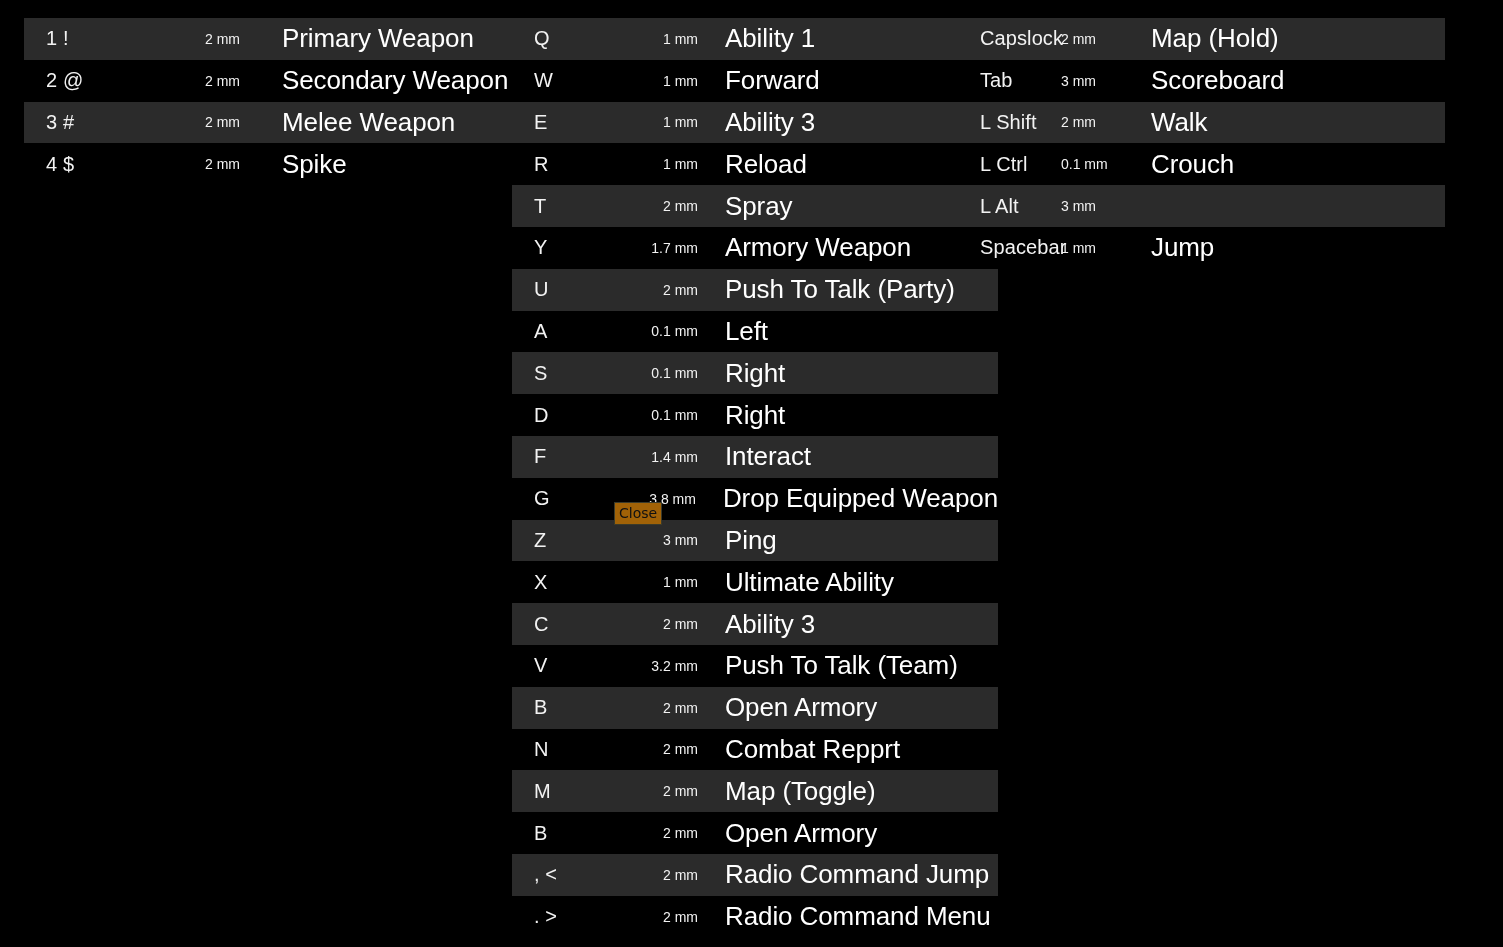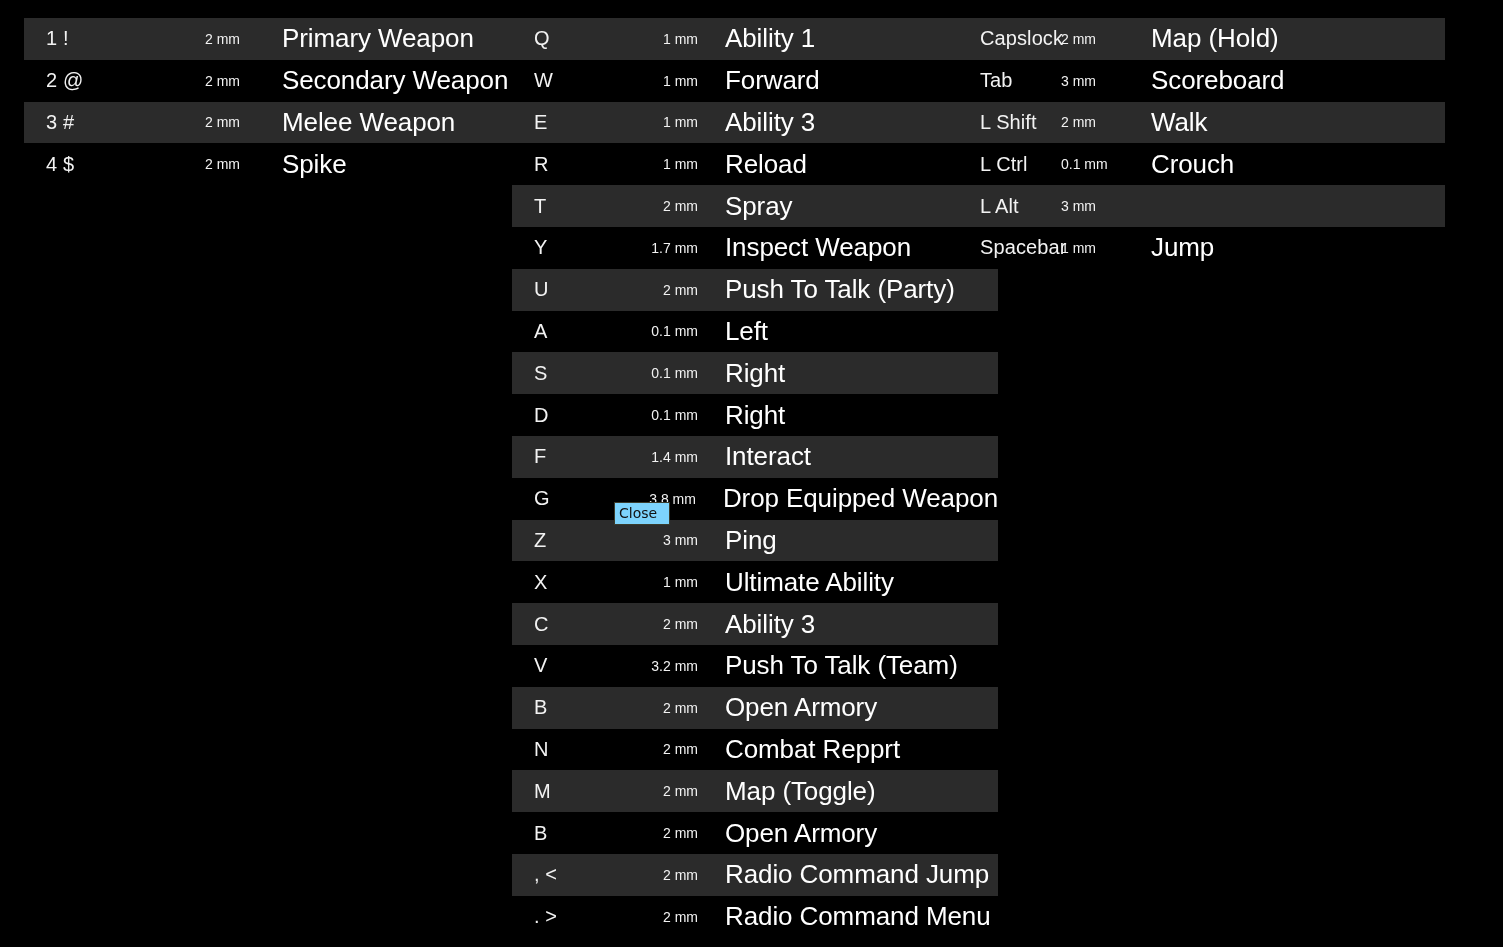--- a/index.html
+++ b/index.html
@@ -76,26 +76,26 @@
   
   .col-mods .cell-key { width: 103px; }
   .col-mods .cell-val { width: 66px; text-align: left; }
   .col-mods .cell-act { padding-left: 24px; }
 
   
   .tooltip {
     position: absolute;
     left: 614px;
     top: 502px;
-    background: #7dd3fc;
+    background: #a16207;
     color: #111111;
     border: 1px solid #3a3a2a;
     font-size: 14px;
     line-height: 1;
-    padding: 3px 12px 4px 4px;
+    padding: 3px 4px 4px 4px;
     font-family: "DejaVu Sans", sans-serif;
     z-index: 50;
     box-sizing: border-box;
   }
 </style>
 </head>
 <body>
 
 <div class="board">
 
@@ -143,21 +143,21 @@
         <span class="cell-act">Reload</span>
       </div>
       <div class="row alt">
         <span class="cell-key">T</span>
         <span class="cell-val">2  mm</span>
         <span class="cell-act">Spray</span>
       </div>
       <div class="row">
         <span class="cell-key">Y</span>
         <span class="cell-val">1.7 mm</span>
-        <span class="cell-act">Inspect Weapon</span>
+        <span class="cell-act">Armory Weapon</span>
       </div>
       <div class="row alt">
         <span class="cell-key">U</span>
         <span class="cell-val">2 mm</span>
         <span class="cell-act">Push To Talk (Party)</span>
       </div>
       <div class="row">
         <span class="cell-key">A</span>
         <span class="cell-val">0.1 mm</span>
         <span class="cell-act">Left</span>

